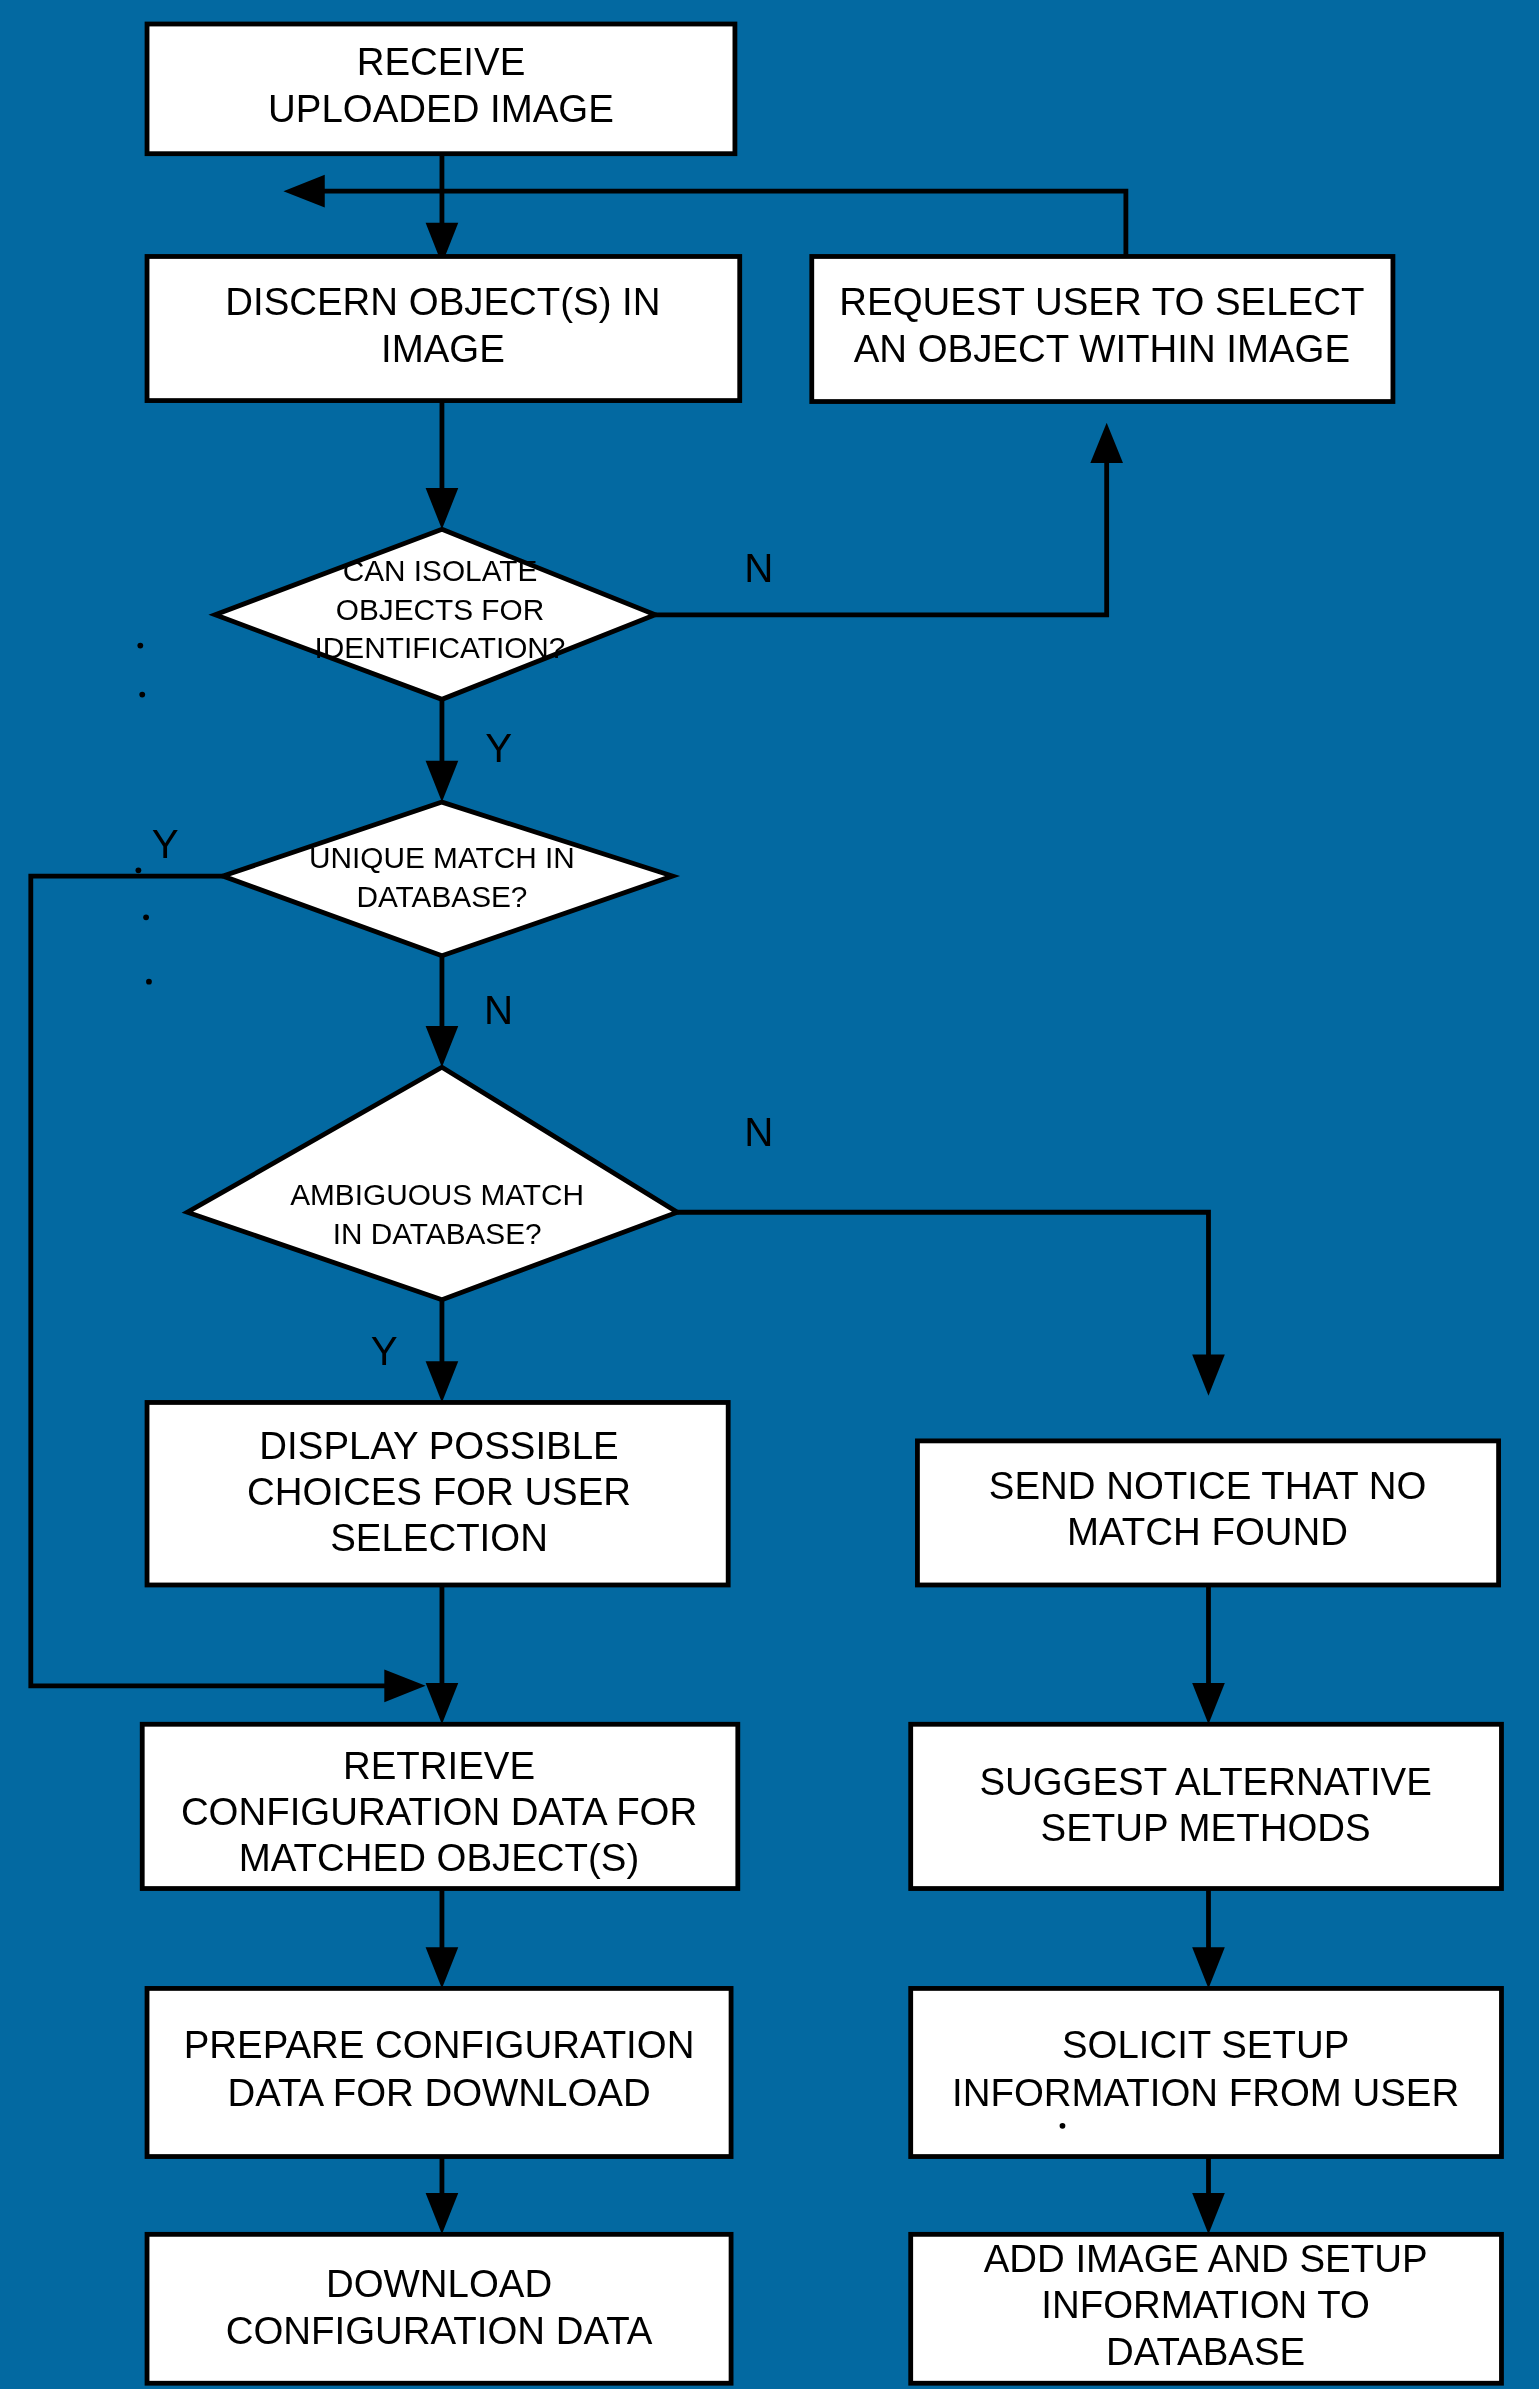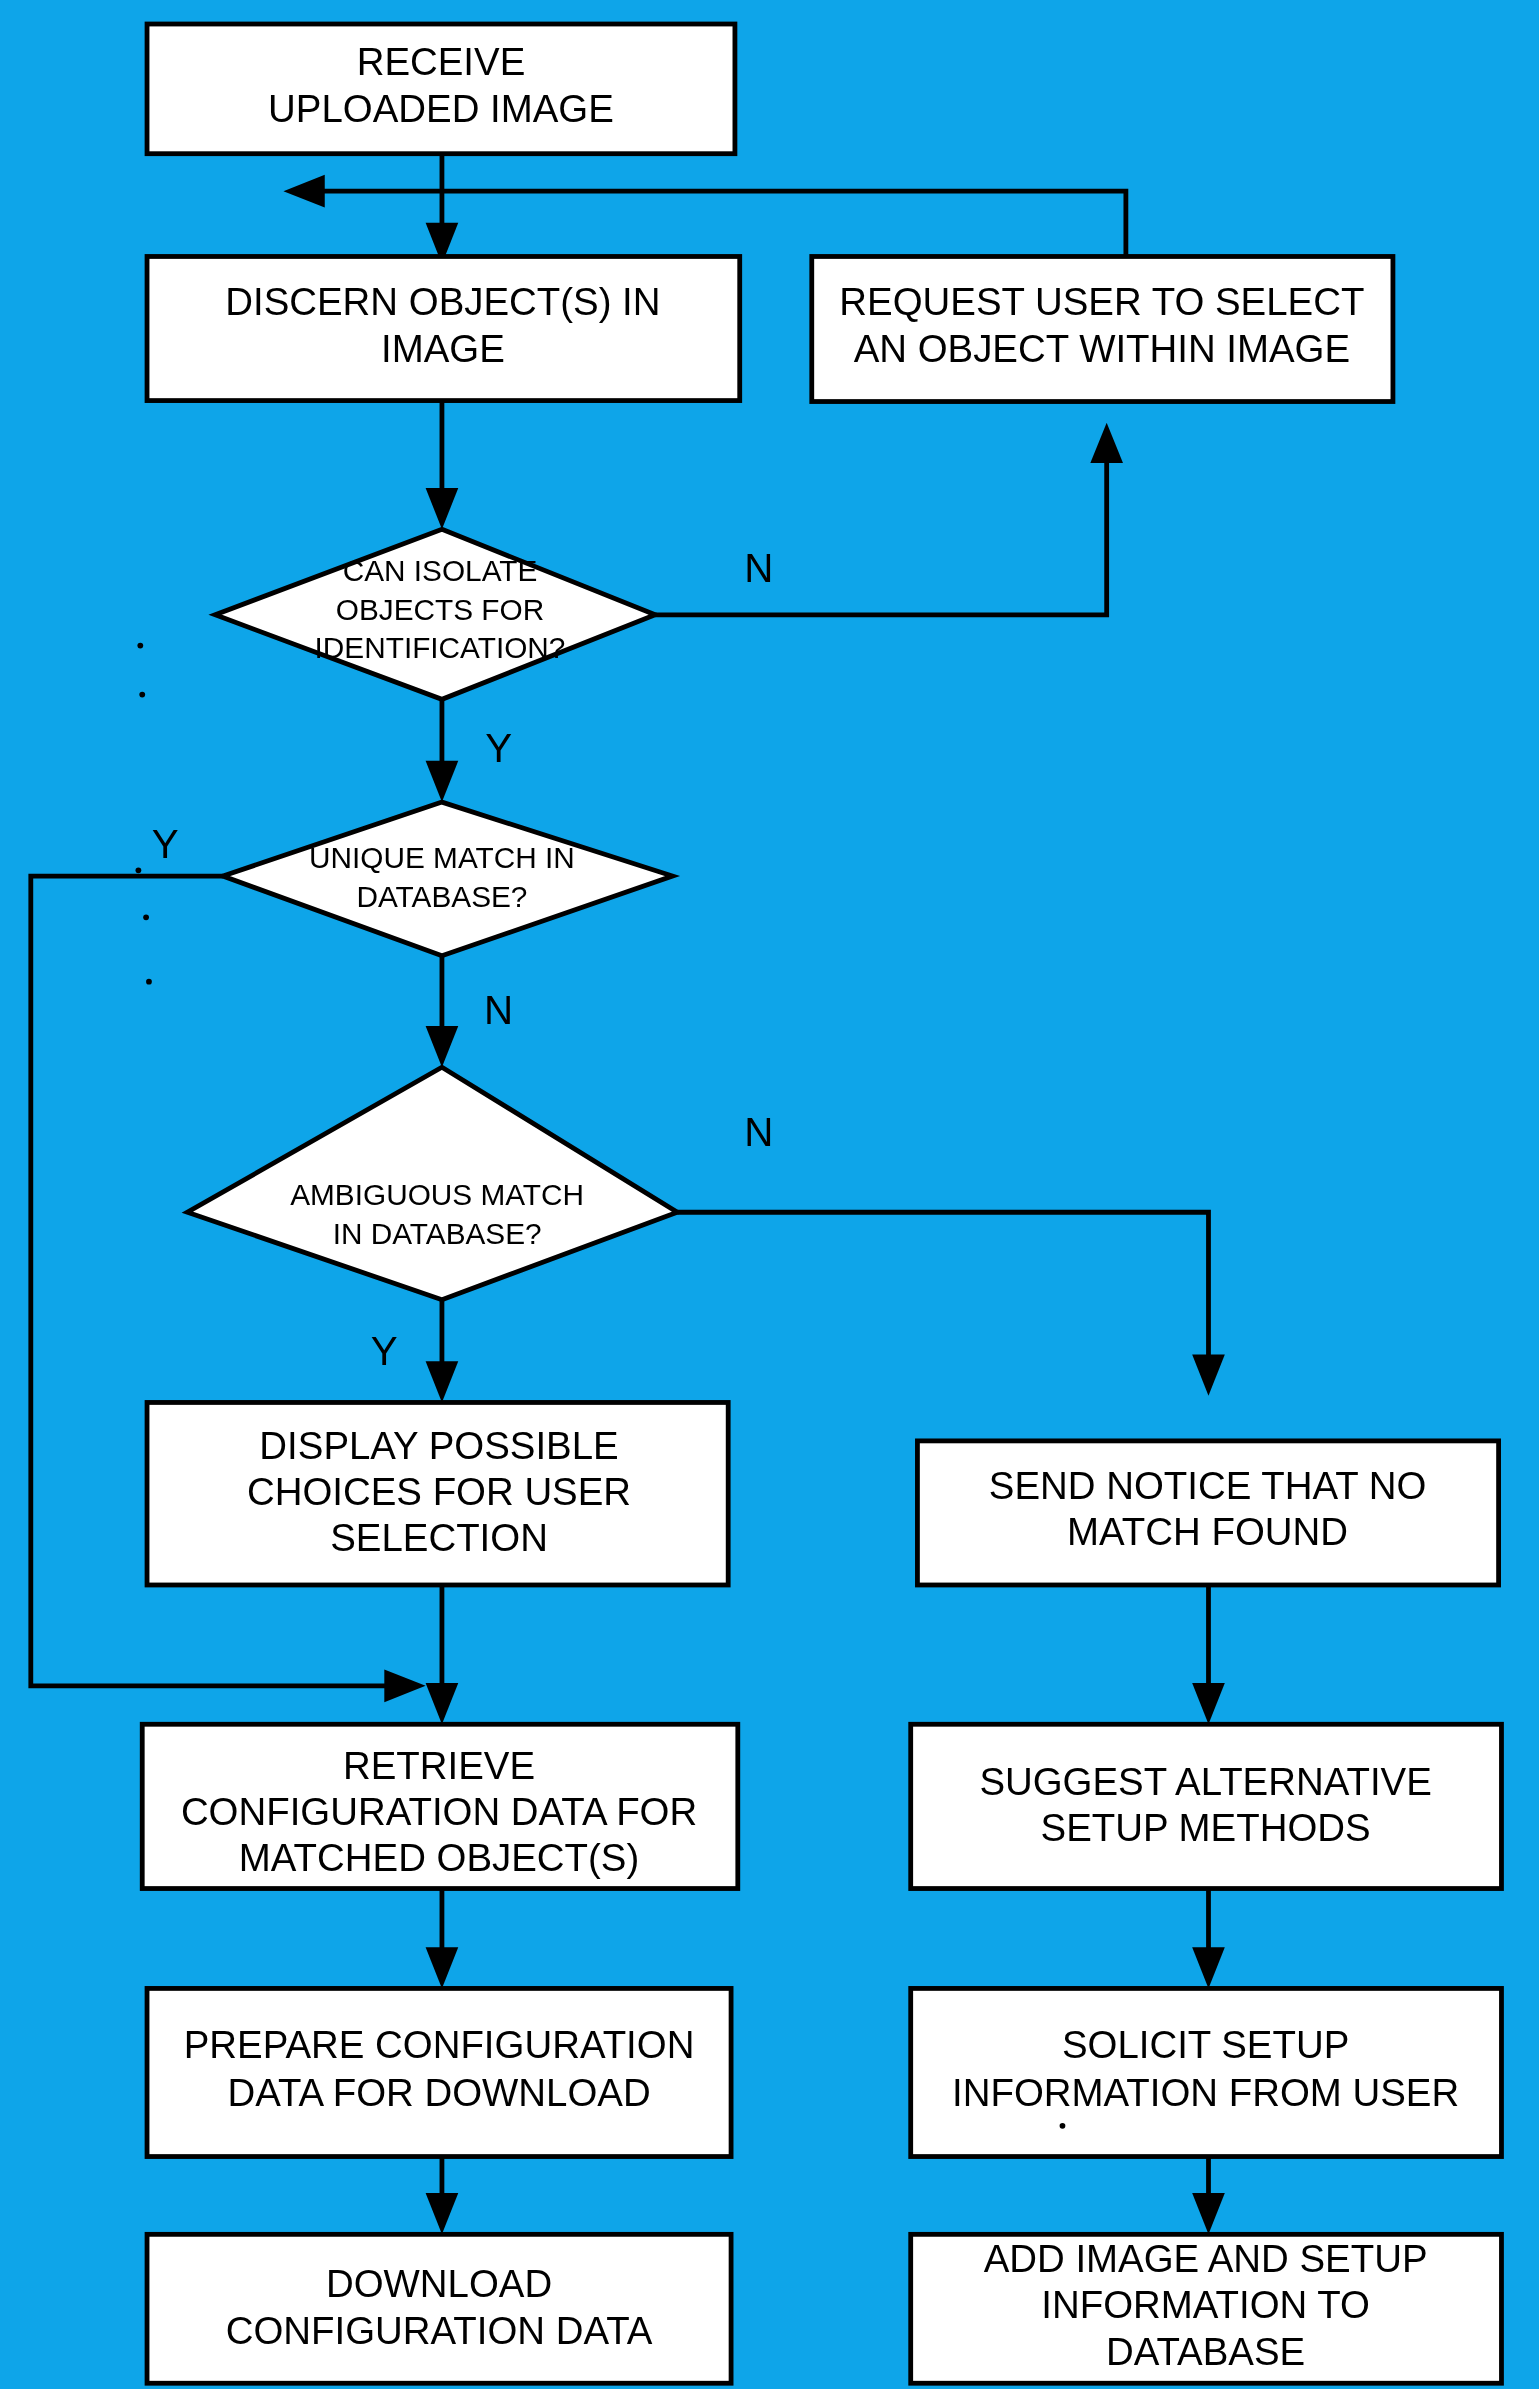--- a/index.html
+++ b/index.html
@@ -7,21 +7,21 @@
     padding: 0;
     background: #ffffff;
   }
   body {
     font-family: "Liberation Sans", sans-serif;
   }
   #flowchart-root {
     position: relative;
     width: 1539px;
     height: 2389px;
-    background: #0ea5e9;
+    background: #0369a1;
     overflow: hidden;
   }
   svg#flow-svg {
     position: absolute;
     top: 0;
     left: 0;
     width: 1539px;
     height: 2389px;
     display: block;
   }

